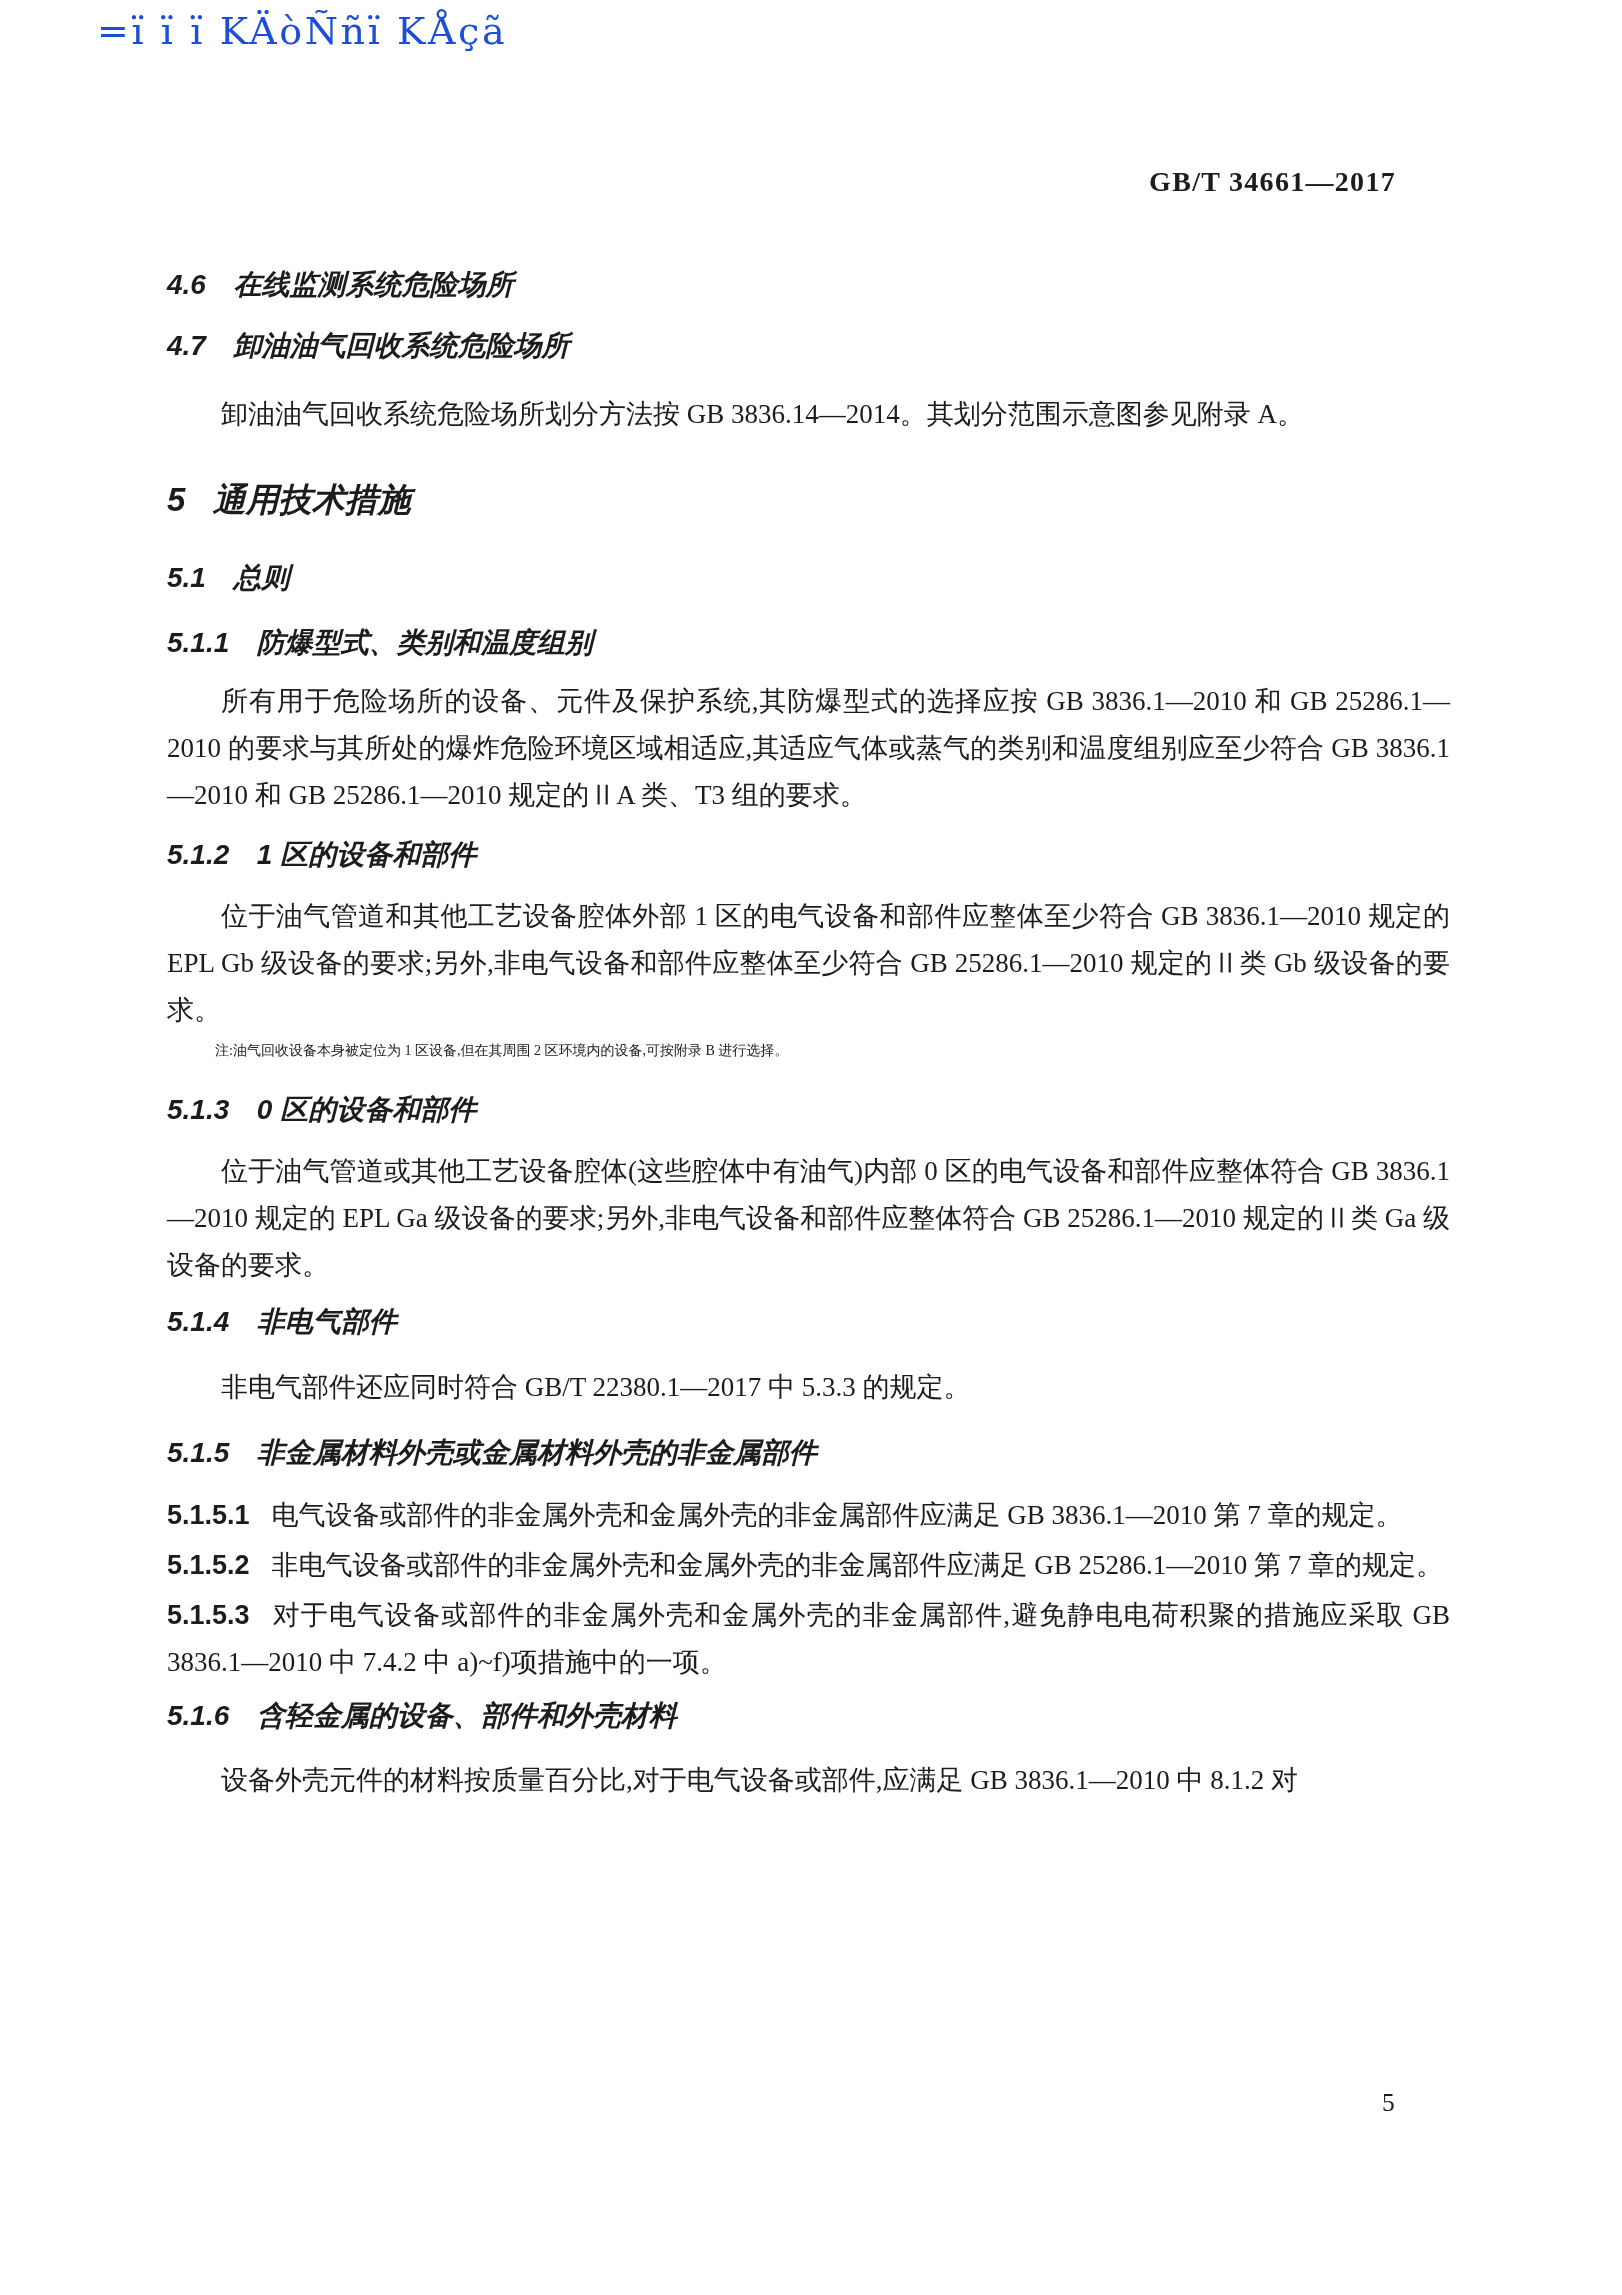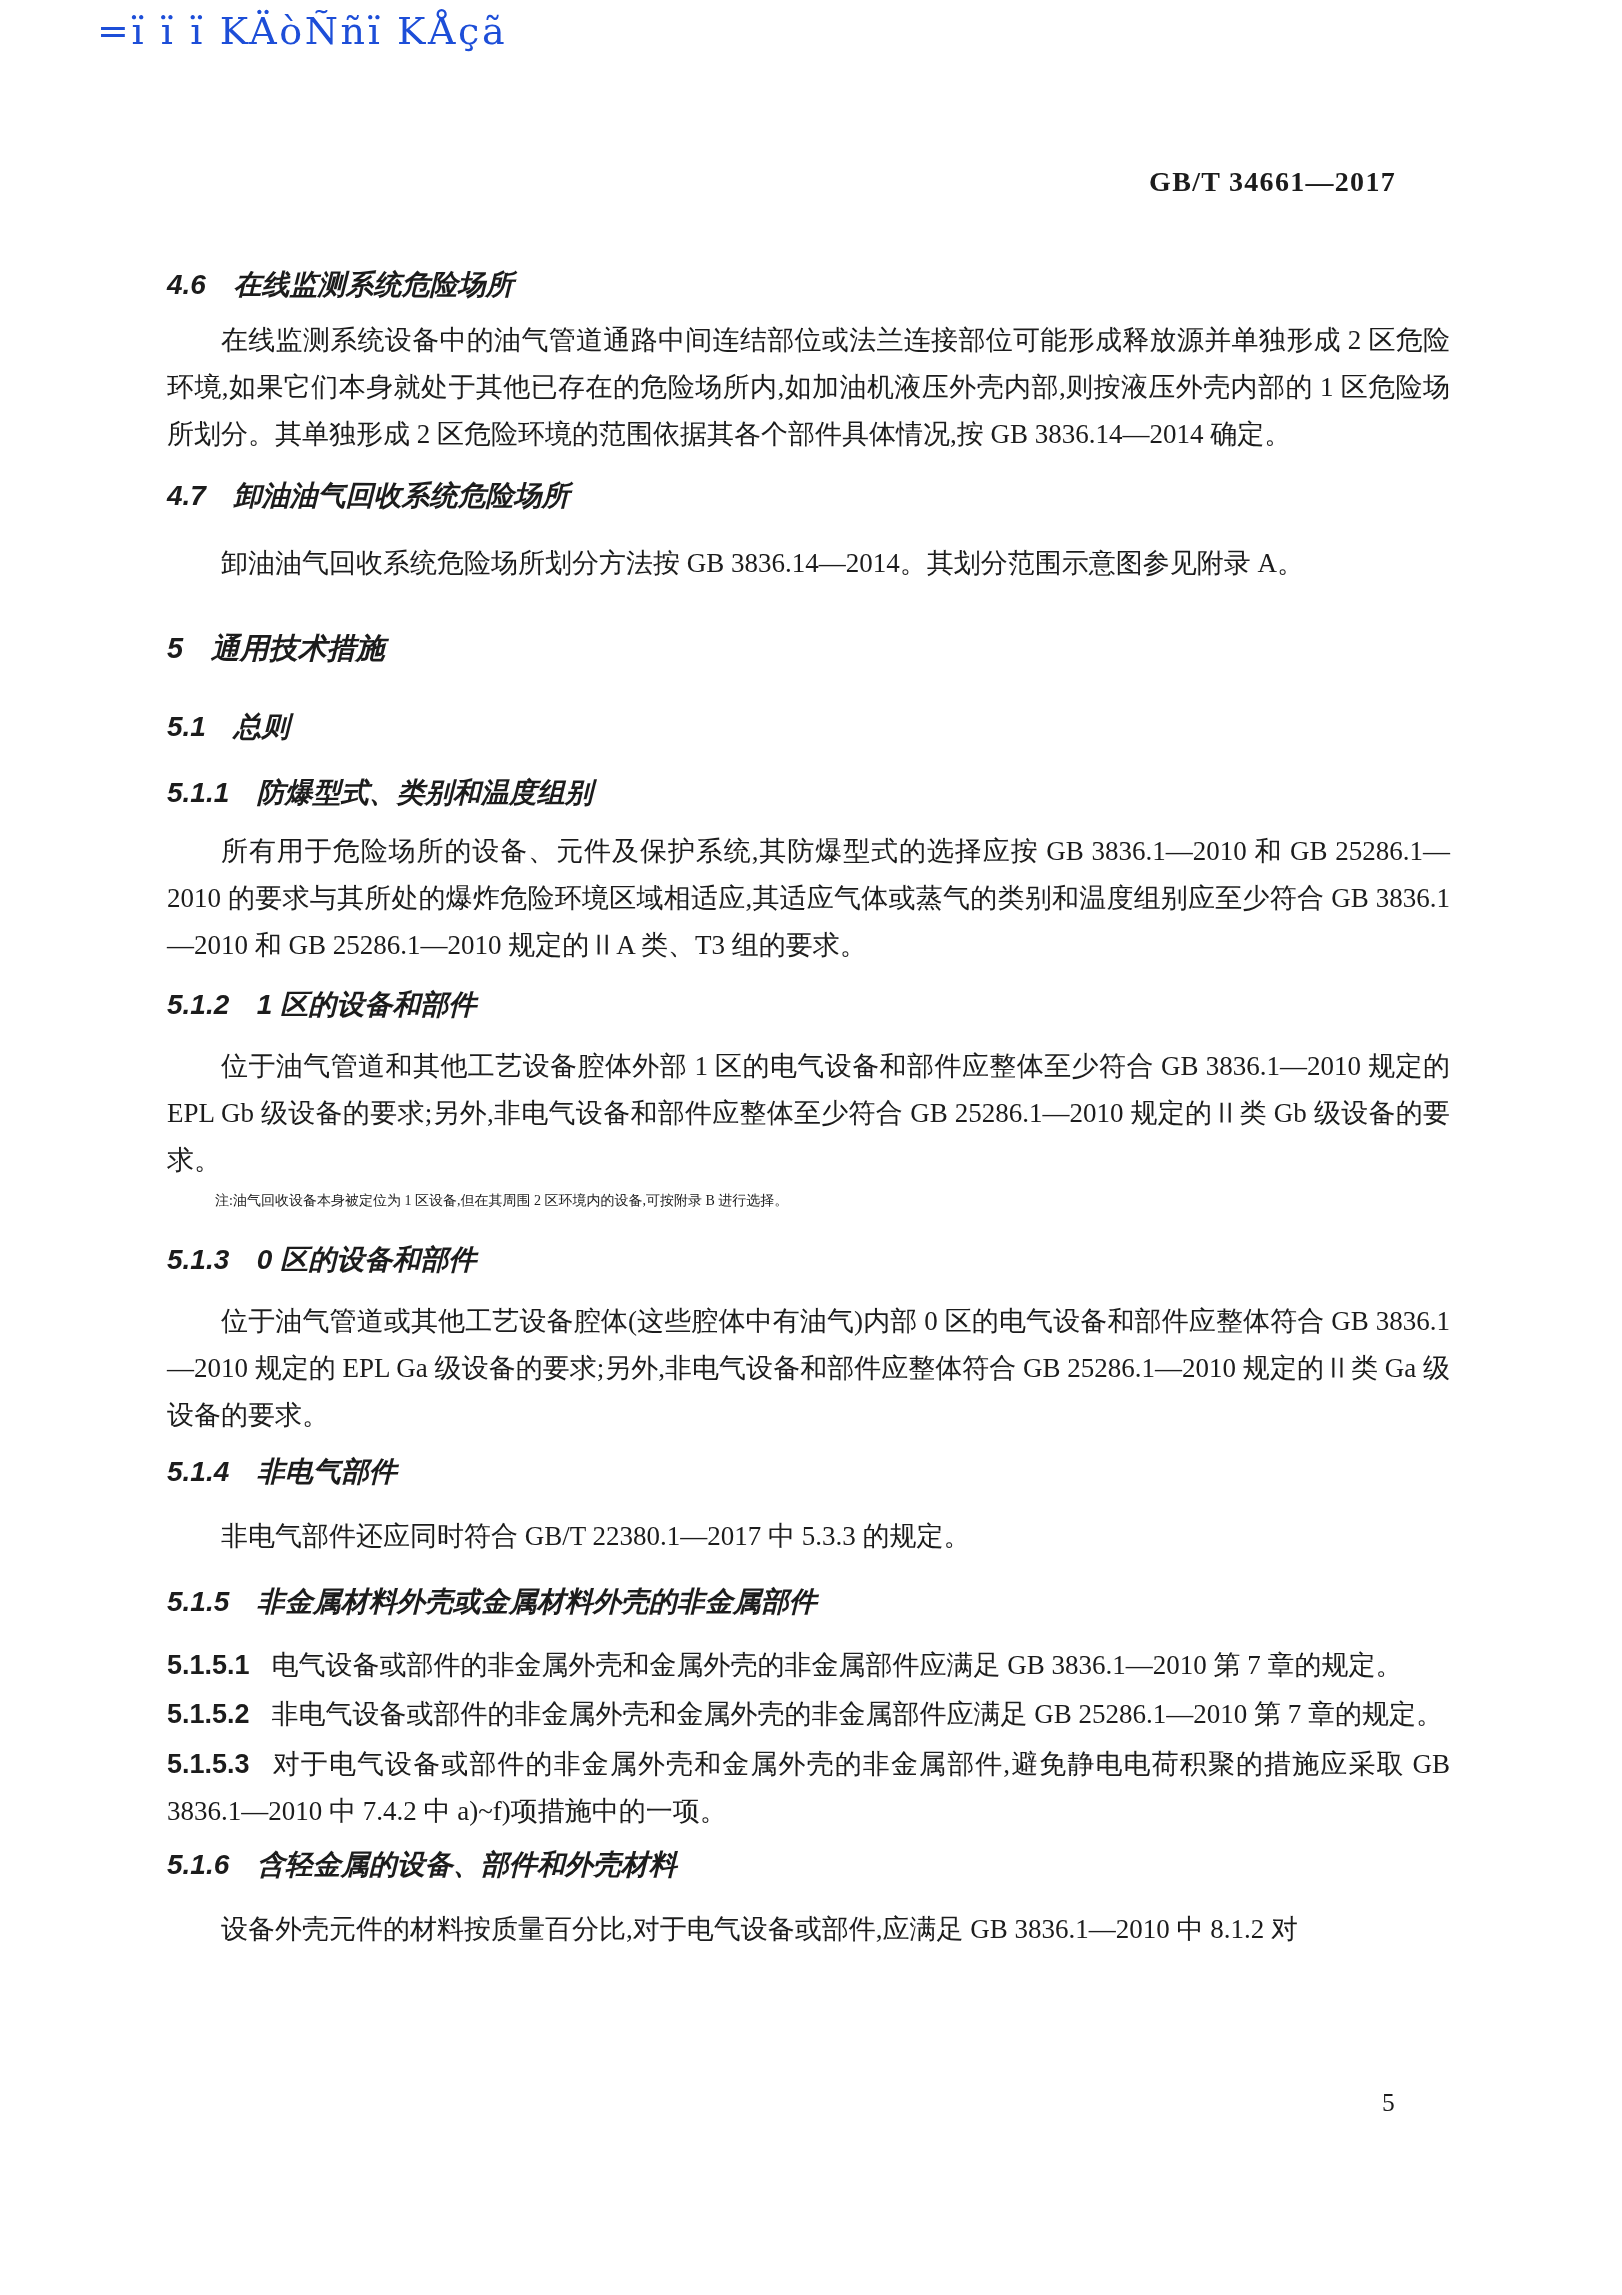--- a/index.html
+++ b/index.html
@@ -27,21 +27,21 @@
     position:absolute;left:167px;top:0;width:1283px;
     padding-top:261px;
   }
   .heading{
     font-family:"Liberation Sans", sans-serif;
     font-weight:bold;font-size:28px;line-height:47px;
     white-space:nowrap;
     font-style:italic;
   }
   .heading .num{display:inline-block;margin-right:27.5px;}
-  .chapter{font-size:29px;}
+  .chapter{font-size:33px;}
   .para{
     margin:0;
     font-size:27px;line-height:47px;
     text-align:justify;text-align-last:left;
     text-justify:inter-ideograph;
   }
   .indent{text-indent:54px;}
   .clause-num{
     font-family:"Liberation Sans", sans-serif;
     font-weight:bold;
@@ -63,21 +63,20 @@
 
   <div class="watermark">=ï ï ï KÄòÑñï KÅçã</div>
 
   <div class="doc-number">GB/T 34661—2017</div>
 
   <div class="col">
 
     <div class="heading">
       <span class="num">4.6</span><span>在线监测系统危险场所</span>
     </div>
-    <p class="para indent" style="margin-top:8.5px">在线监测系统设备中的油气管道通路中间连结部位或法兰连接部位可能形成释放源并单独形成 2 区危险环境,如果它们本身就处于其他已存在的危险场所内,如加油机液压外壳内部,则按液压外壳内部的 1 区危险场所划分。其单独形成 2 区危险环境的范围依据其各个部件具体情况,按 GB 3836.14—2014 确定。</p>
 
     <div class="heading" style="margin-top:14.4px">
       <span class="num">4.7</span><span>卸油油气回收系统危险场所</span>
     </div>
     <p class="para indent" style="margin-top:21.6px">卸油油气回收系统危险场所划分方法按 GB 3836.14—2014。其划分范围示意图参见附录 A。</p>
 
     <div class="heading chapter" style="margin-top:38px">
       <span class="num">5</span><span>通用技术措施</span>
     </div>
 

